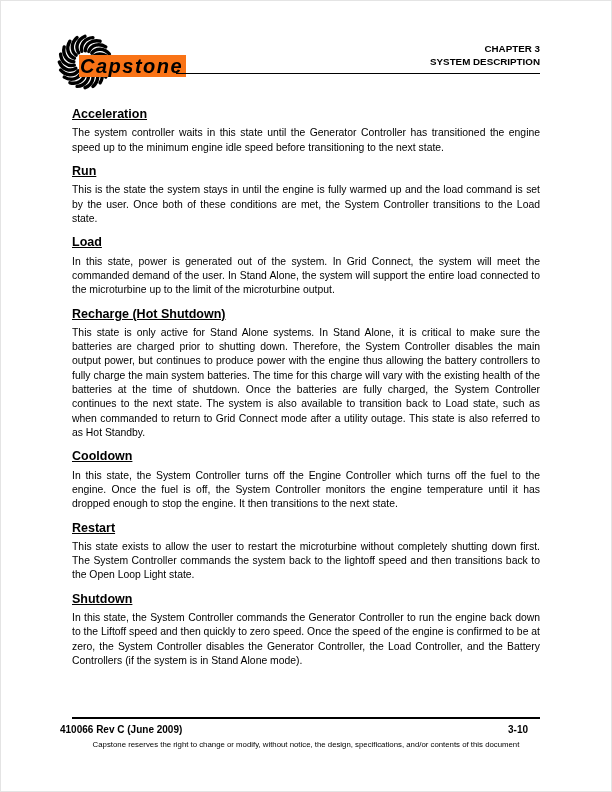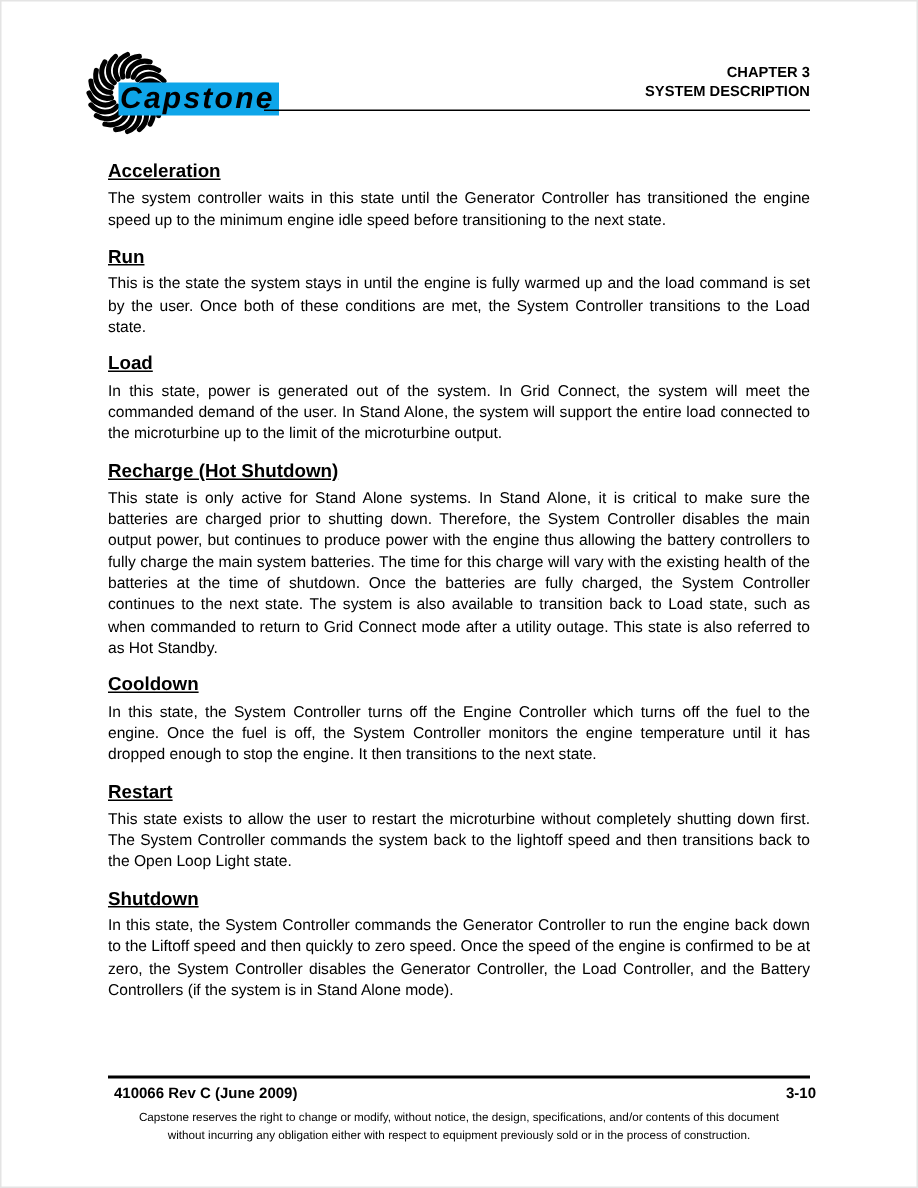--- a/index.html
+++ b/index.html
@@ -26,21 +26,21 @@
     height: 62px;
   }
   .logo-wordmark {
     position: absolute;
     left: 79px;
     top: 55px;
     font-size: 20px;
     font-weight: bold;
     font-style: italic;
     letter-spacing: 1.5px;
-    background: #0ea5e9;
+    background: #f97316;
     padding: 1px 3px 1px 1px;
     line-height: 1;
   }
   .header-chapter {
     position: absolute;
     right: 72px;
     top: 43px;
     text-align: right;
     font-size: 9.8px;
     font-weight: bold;
@@ -81,21 +81,21 @@
   .footer-rule {
     position: absolute;
     left: 72px;
     top: 717px;
     width: 468px;
     height: 1.6px;
     background: #000;
   }
   .footer-row {
     position: absolute;
-    left: 76px;
+    left: 60px;
     top: 724px;
     width: 468px;
     display: flex;
     justify-content: space-between;
     font-size: 10px;
     font-weight: bold;
   }
   .disclaimer {
     position: absolute;
     left: 72px;
@@ -189,17 +189,16 @@
   </div>
 
   <div>
     <div class="footer-rule"></div>
     <div class="footer-row">
       <span>410066 Rev C (June 2009)</span>
       <span>3-10</span>
     </div>
     <div class="disclaimer">
       <div>Capstone reserves the right to change or modify, without notice, the design, specifications, and/or contents of this document</div>
-      <div>without incurring any obligation either with respect to equipment previously sold or in the process of construction.</div>
     </div>
   </div>
 
 </div>
 
 </body></html>

